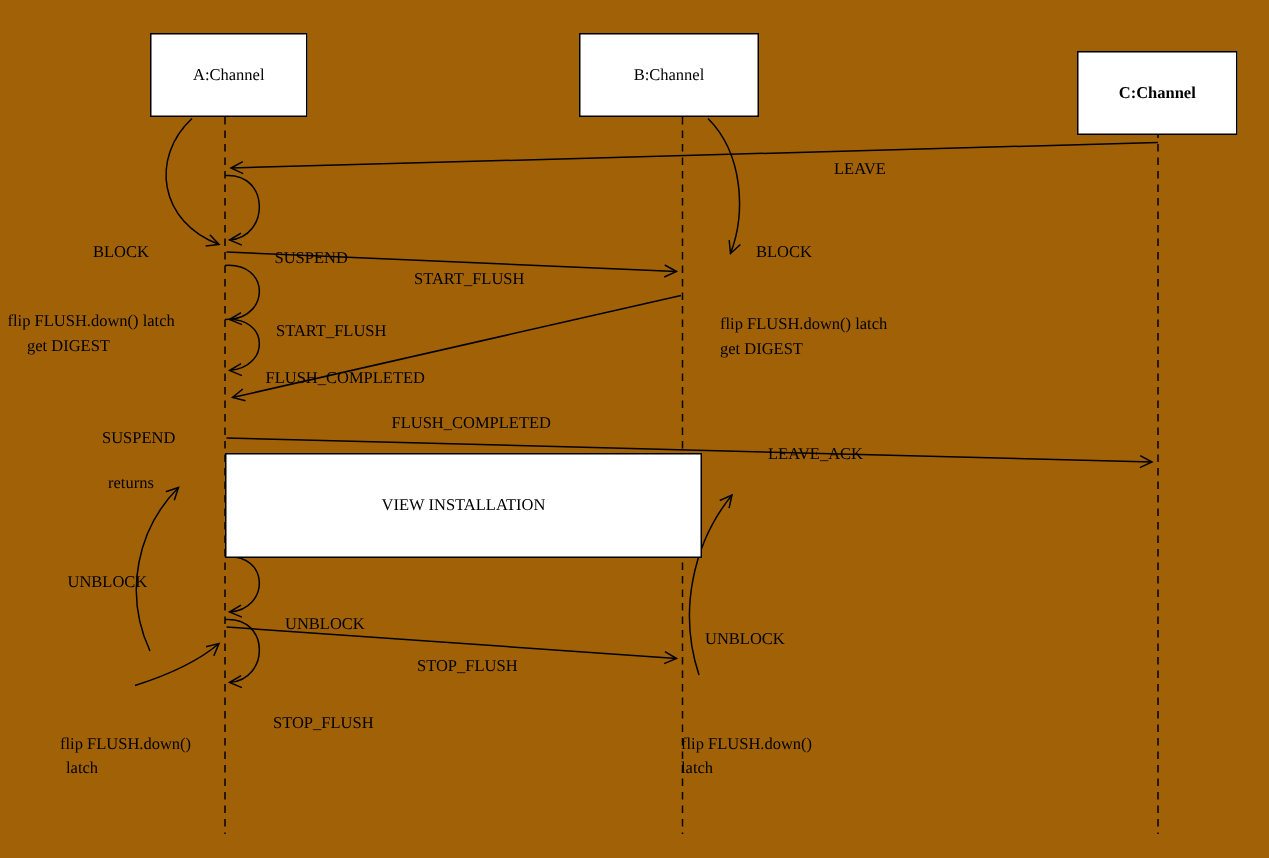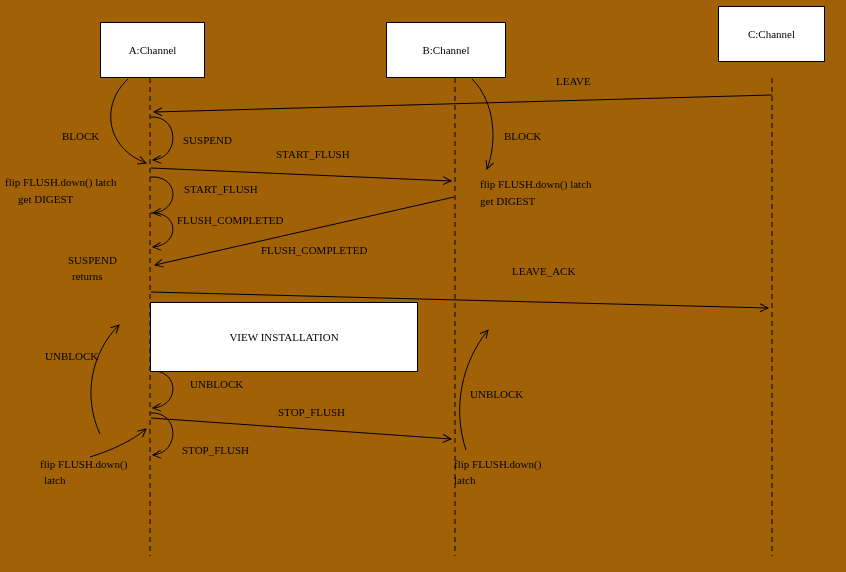--- a/index.html
+++ b/index.html
@@ -9,21 +9,21 @@
   }
   .stage svg{position:absolute;left:0;top:0;}
   .actor{
     position:absolute;border:1px solid #000;background:#fff;
     display:flex;align-items:center;justify-content:center;box-sizing:border-box;
   }
   .frame{
     position:absolute;border:1px solid #000;background:#fff;
     display:flex;align-items:center;justify-content:center;box-sizing:border-box;
   }
-  .lbl{position:absolute;white-space:nowrap;line-height:1.15;}
+  .lbl{position:absolute;white-space:nowrap;line-height:1.15;margin-top:32px;}
 </style>
 </head>
 <body>
 
 <div class="stage">
 
   <svg width="846" height="572" viewBox="0 0 846 572" fill="none" stroke="#000" stroke-width="1">
     <defs>
       <marker id="arrow" markerWidth="14" markerHeight="12" refX="9" refY="5" orient="auto" markerUnits="userSpaceOnUse">
         <path d="M1,1 L9,5 L1,9" fill="none" stroke="#000" stroke-width="1"></path>
@@ -52,45 +52,45 @@
     <path d="M90,457 C112,450 132,441 146,429" marker-end="url(#arrow)"></path>
     <path d="M466,450 C452,408 462,362 488,330" marker-end="url(#arrow)"></path>
   </svg>
 
   <div class="actor" style="left:100px;top:22px;width:105px;height:56px;">
     <span>A:Channel</span>
   </div>
   <div class="actor" style="left:386px;top:22px;width:120px;height:56px;">
     <span>B:Channel</span>
   </div>
-  <div class="actor" style="left:718px;top:6px;width:107px;height:56px;">
+  <div class="actor" style="left:718px;top:34px;width:107px;height:56px;font-weight:bold;">
     <span>C:Channel</span>
   </div>
 
-  <div class="frame" style="left:150px;top:302px;width:268px;height:70px;">
+  <div class="frame" style="left:150px;top:302px;width:318px;height:70px;">
     <span>VIEW INSTALLATION</span>
   </div>
 
   <span class="lbl" style="left:556px;top:75px;">LEAVE</span>
   <span class="lbl" style="left:62px;top:130px;">BLOCK</span>
   <span class="lbl" style="left:183px;top:134px;">SUSPEND</span>
   <span class="lbl" style="left:276px;top:148px;">START_FLUSH</span>
   <span class="lbl" style="left:504px;top:130px;">BLOCK</span>
 
   <span class="lbl" style="left:5px;top:176px;">flip FLUSH.down() latch</span>
   <span class="lbl" style="left:18px;top:193px;">get DIGEST</span>
   <span class="lbl" style="left:184px;top:183px;">START_FLUSH</span>
   <span class="lbl" style="left:480px;top:178px;">flip FLUSH.down() latch</span>
   <span class="lbl" style="left:480px;top:195px;">get DIGEST</span>
 
   <span class="lbl" style="left:177px;top:214px;">FLUSH_COMPLETED</span>
   <span class="lbl" style="left:261px;top:244px;">FLUSH_COMPLETED</span>
 
   <span class="lbl" style="left:68px;top:254px;">SUSPEND</span>
-  <span class="lbl" style="left:72px;top:270px;text-align:right;">returns</span>
+  <span class="lbl" style="left:72px;top:284px;text-align:right;">returns</span>
   <span class="lbl" style="left:512px;top:265px;">LEAVE_ACK</span>
 
   <span class="lbl" style="left:45px;top:350px;">UNBLOCK</span>
   <span class="lbl" style="left:190px;top:378px;">UNBLOCK</span>
   <span class="lbl" style="left:278px;top:406px;">STOP_FLUSH</span>
   <span class="lbl" style="left:470px;top:388px;">UNBLOCK</span>
   <span class="lbl" style="left:182px;top:444px;">STOP_FLUSH</span>
 
   <span class="lbl" style="left:40px;top:458px;">flip FLUSH.down()</span>
   <span class="lbl" style="left:44px;top:474px;">latch</span>

